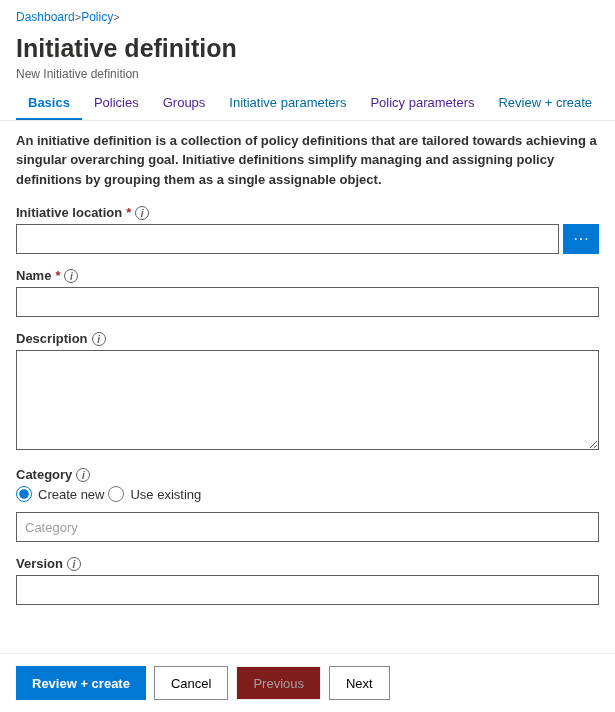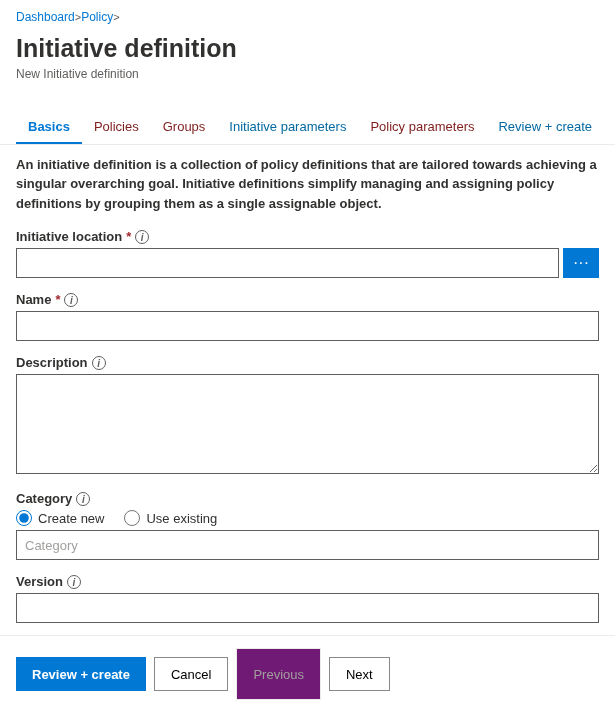--- a/index.html
+++ b/index.html
@@ -36,29 +36,29 @@
     }
     .page-subtitle {
       font-size: 12px;
       color: #605e5c;
       margin-top: 2px;
     }
 
     .tabs-container {
       border-bottom: 1px solid #edebe9;
       padding: 0 16px;
-      margin-top: 28px;
+      margin-top: 4px;
       display: flex;
       gap: 0;
     }
     .tab {
       padding: 8px 12px;
       font-size: 13px;
       cursor: pointer;
-      color: #7f1d1d;
+      color: #4c1d95;
       border-bottom: 2px solid transparent;
       white-space: nowrap;
     }
     .tab.active {
       color: #0078d4;
       border-bottom: 2px solid #0078d4;
       font-weight: 600;
     }
     .tab.highlight {
       color: #0369a1;
@@ -145,22 +145,22 @@
       cursor: pointer;
       display: flex;
       align-items: center;
       justify-content: center;
       font-size: 16px;
       flex-shrink: 0;
     }
 
     .radio-group {
       display: flex;
-      gap: 20px;
-      margin-bottom: 4px;
+      gap: 4px;
+      margin-bottom: 10px;
       align-items: center;
     }
     .radio-option {
       display: flex;
       align-items: center;
       gap: 6px;
       cursor: pointer;
       font-size: 13px;
     }
     .radio-option input[type="radio"] {
@@ -209,23 +209,23 @@
       height: 34px;
       padding: 0 16px;
       background: #fff;
       color: #000000;
       border: 1px solid #8a8886;
       font-size: 13px;
       cursor: pointer;
     }
 
     .btn-disabled {
-      height: 52px;
-      padding: 0 16px;
-      background: #701a75;
+      height: 34px;
+      padding: 0 16px;
+      background: #7f1d1d;
       color: #a19f9d;
       border: 1px solid #edebe9;
       font-size: 13px;
       cursor: not-allowed;
     }
 
     .main-content {
       padding-bottom: 70px;
     }
   </style>

